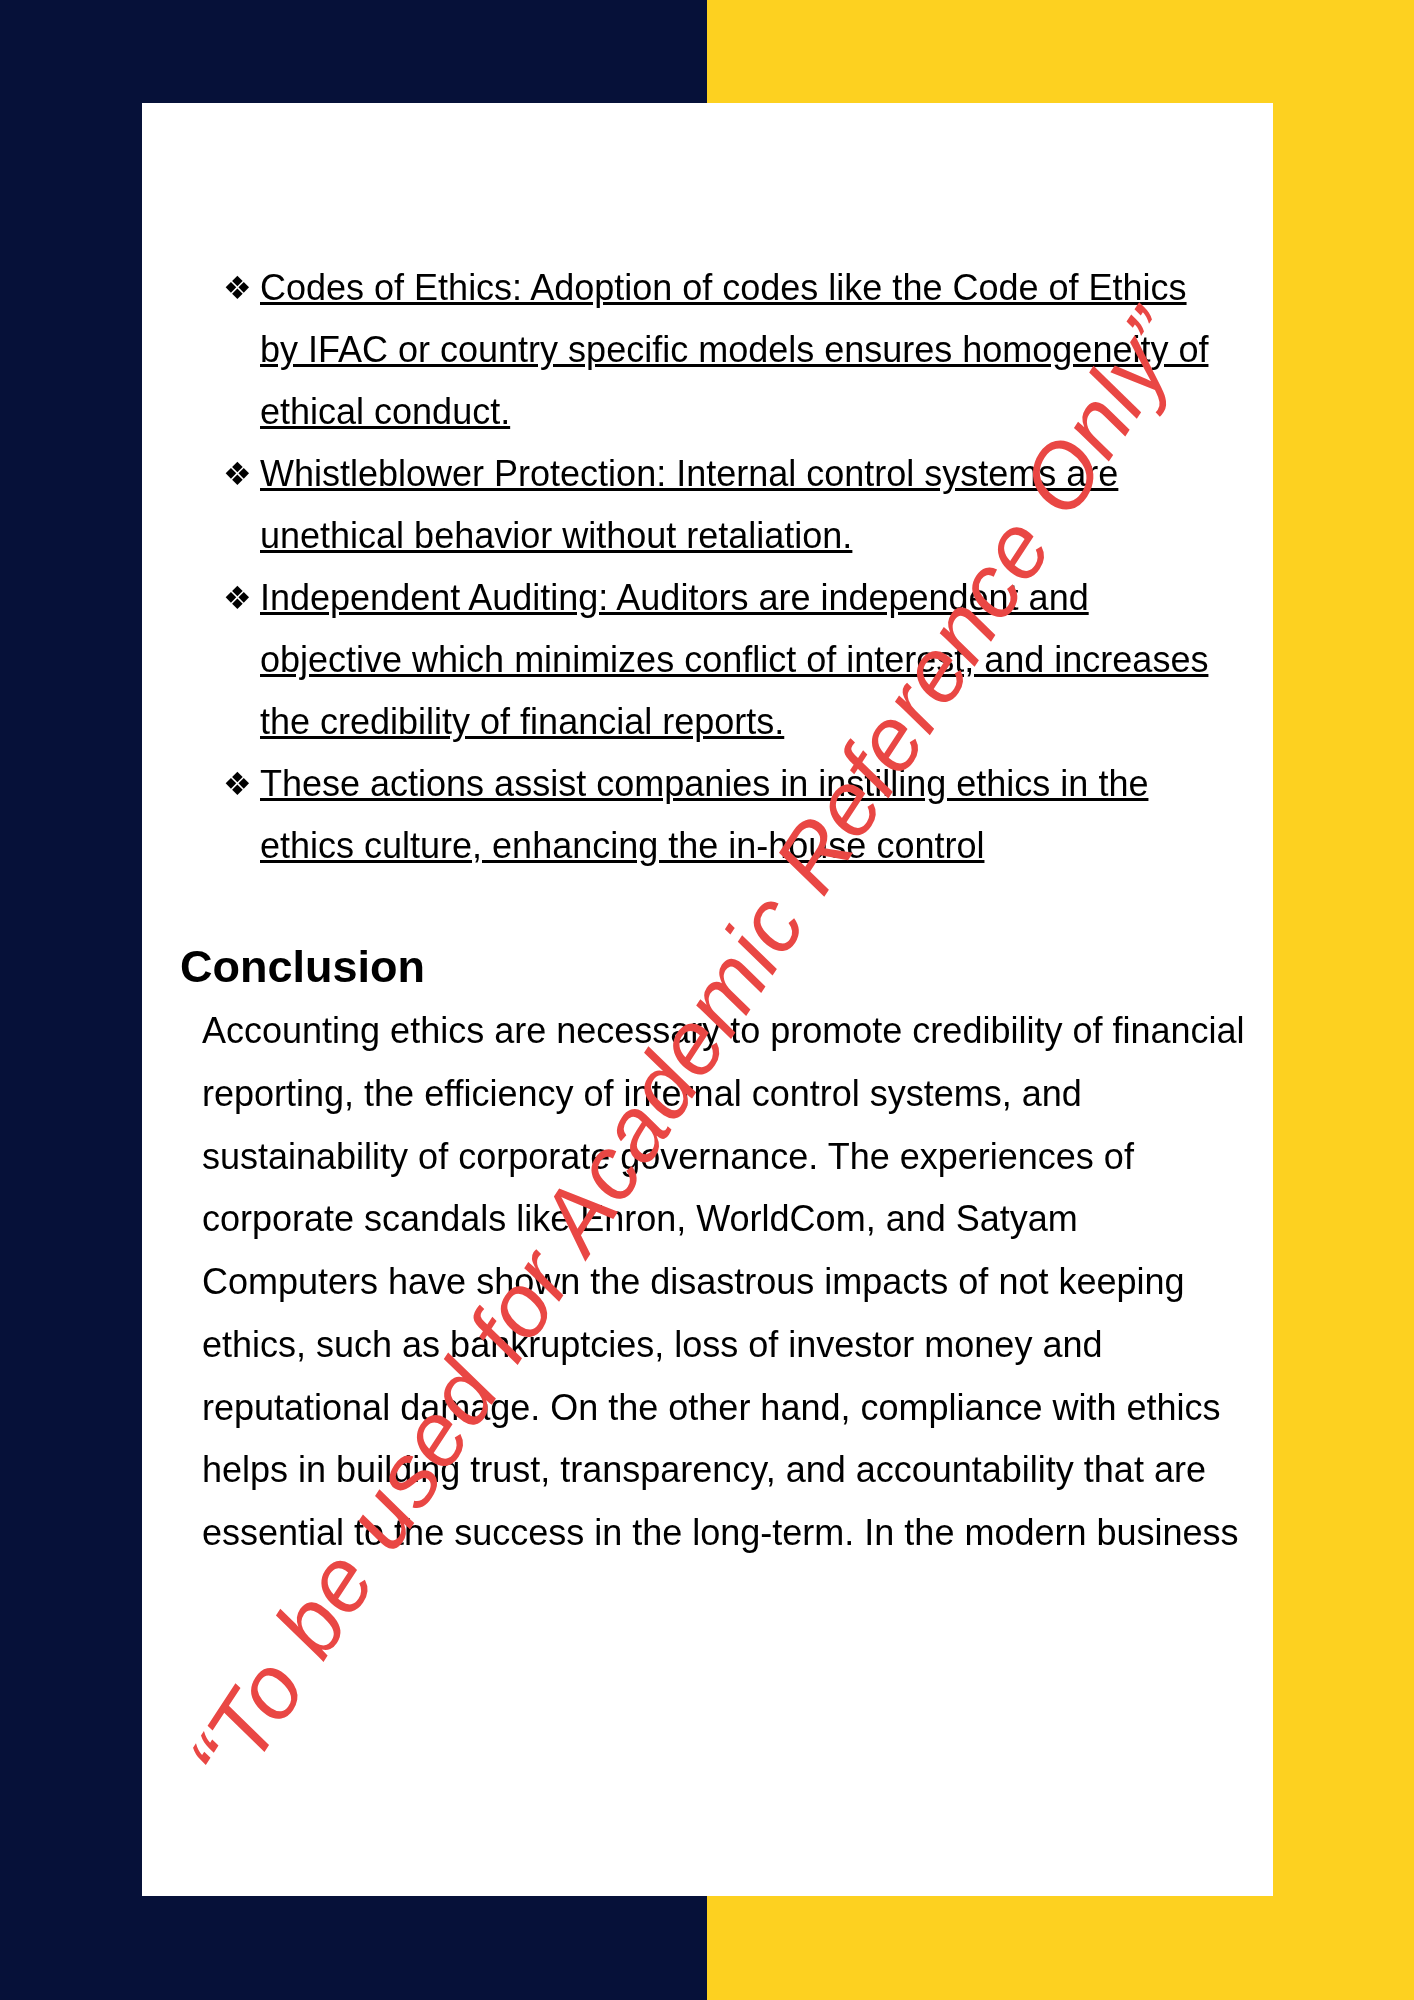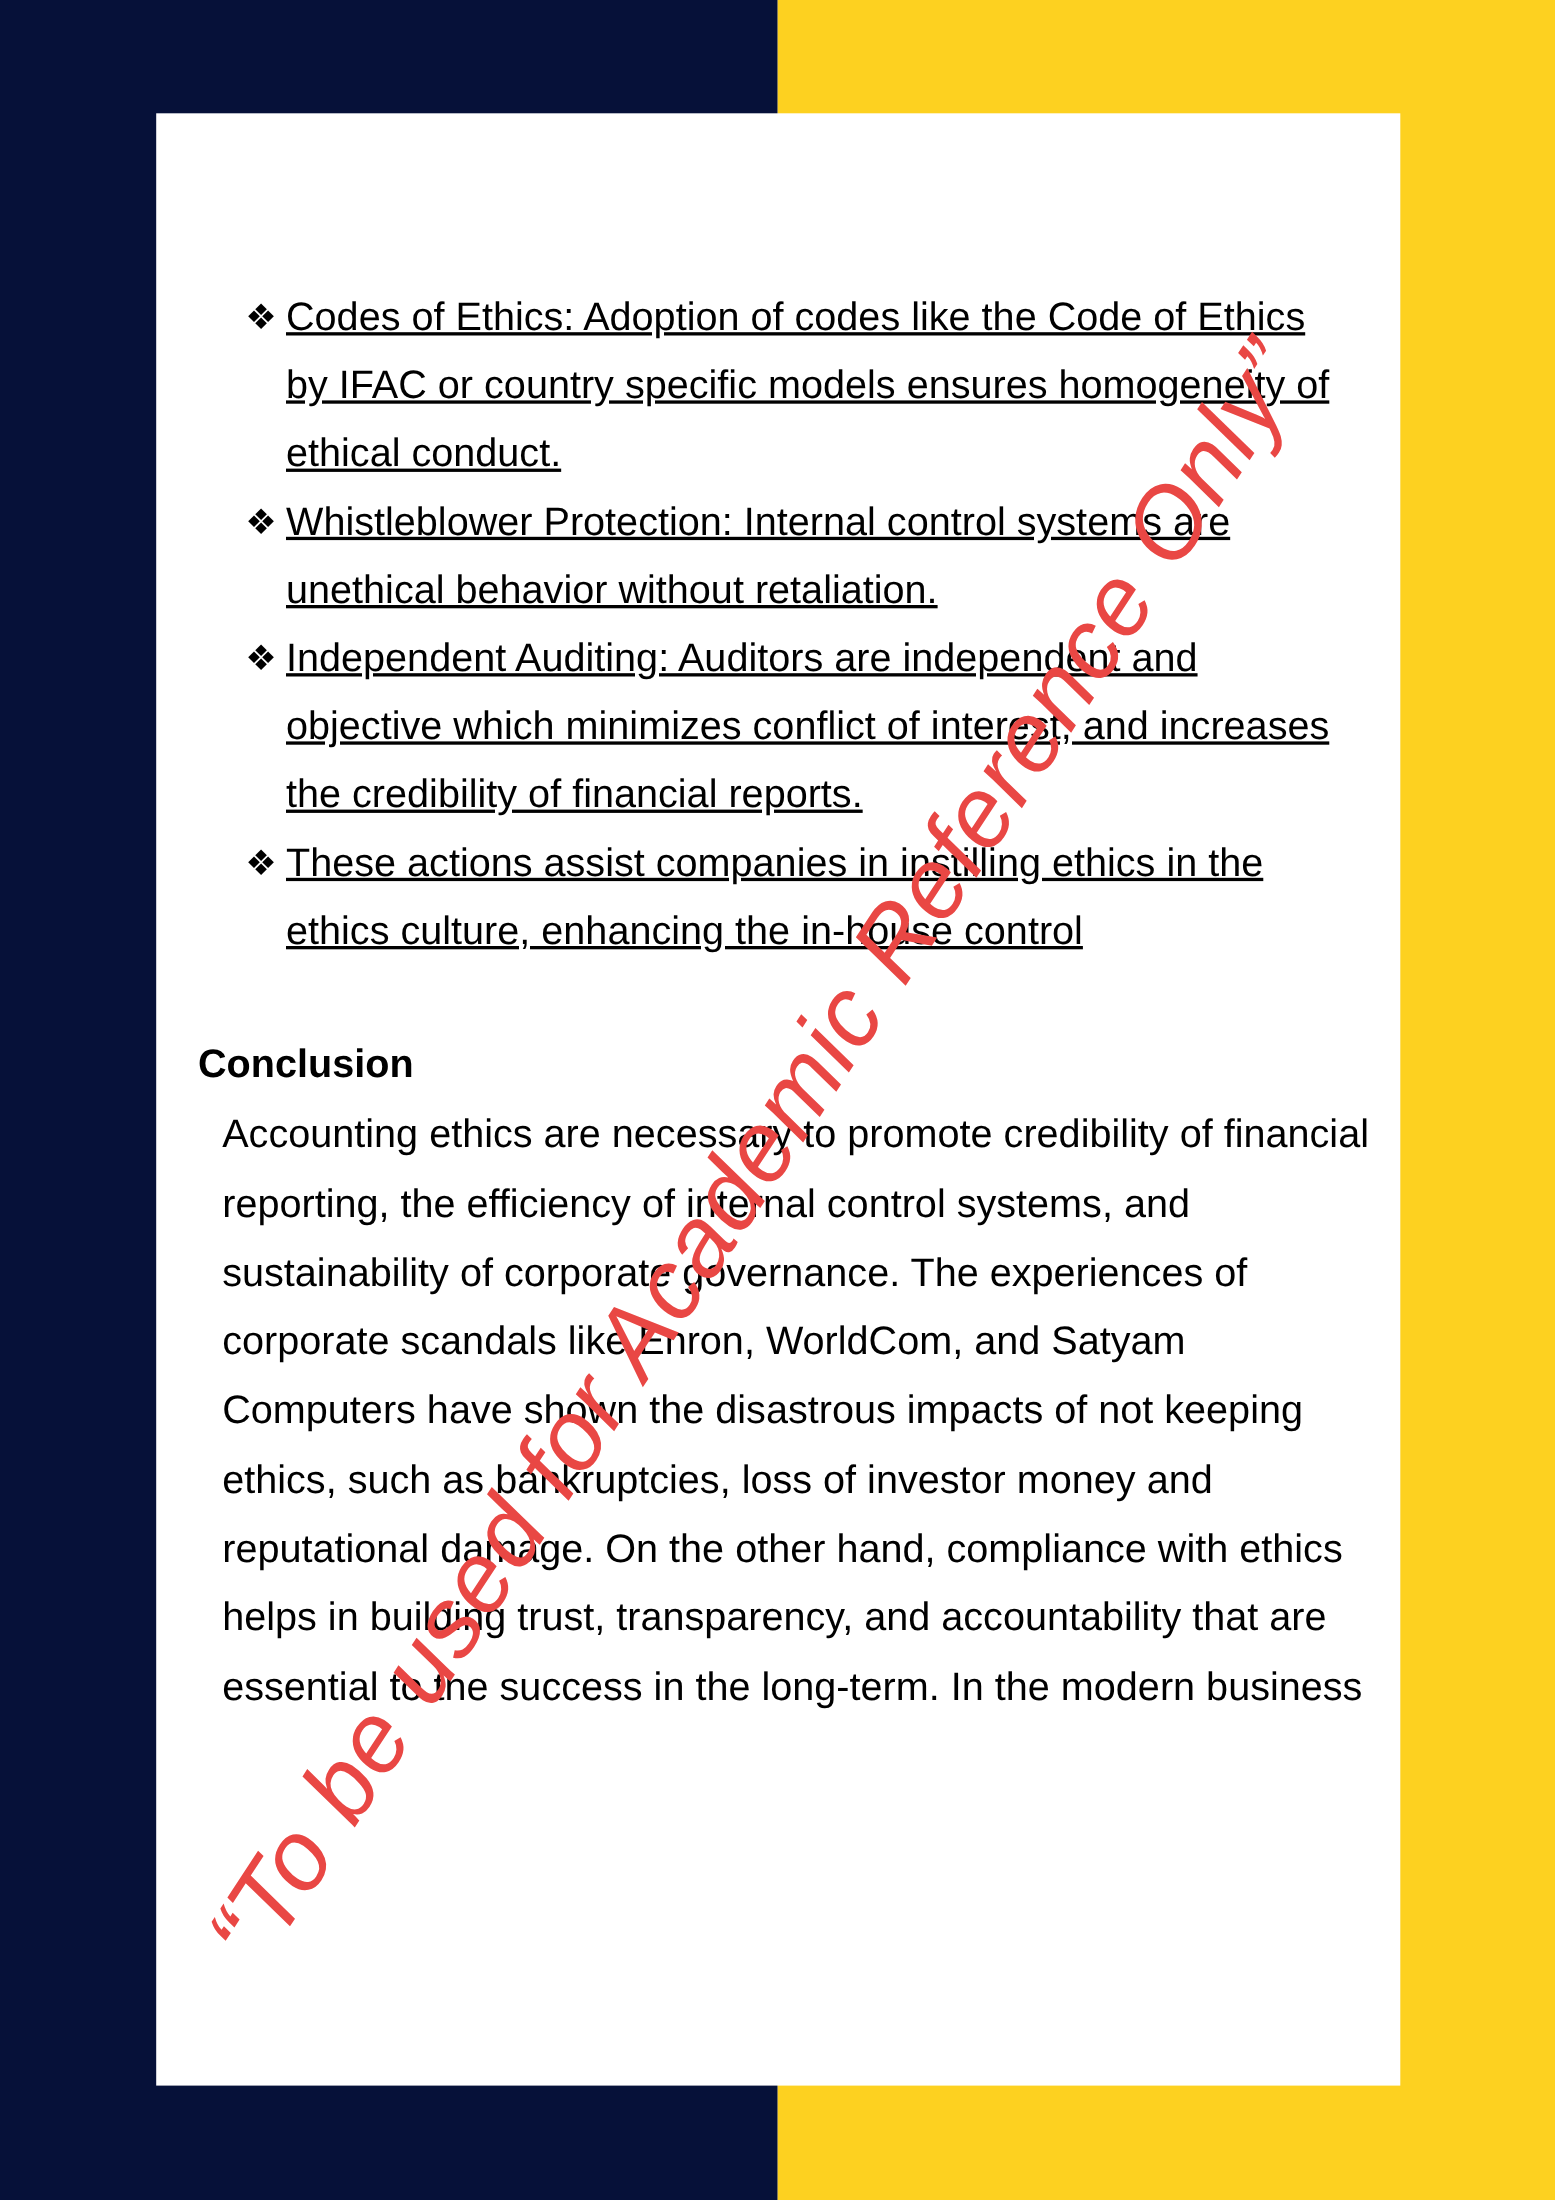--- a/index.html
+++ b/index.html
@@ -37,21 +37,21 @@
     padding-left:81px;
   }
   .bullet-marker{
     width:37px;flex:0 0 37px;
     font-size:32px;line-height:62px;
   }
   .bullet-lines{flex:1 1 auto;text-decoration:underline;}
   .line{white-space:nowrap;line-height:62px;}
   .heading{
     margin:59px 0 0 38px;
-    font-weight:bold;font-size:36px;line-height:62px;
+    font-weight:bold;font-size:45px;line-height:62px;
     white-space:nowrap;
   }
   .paragraph{
     margin:2px 0 0 60px;
   }
   .paragraph .line{line-height:62.75px;}
   .watermark{
     position:absolute;left:688px;top:1049px;
     transform:translate(-50%,-50%) rotate(-56.8deg);
     transform-origin:center center;

